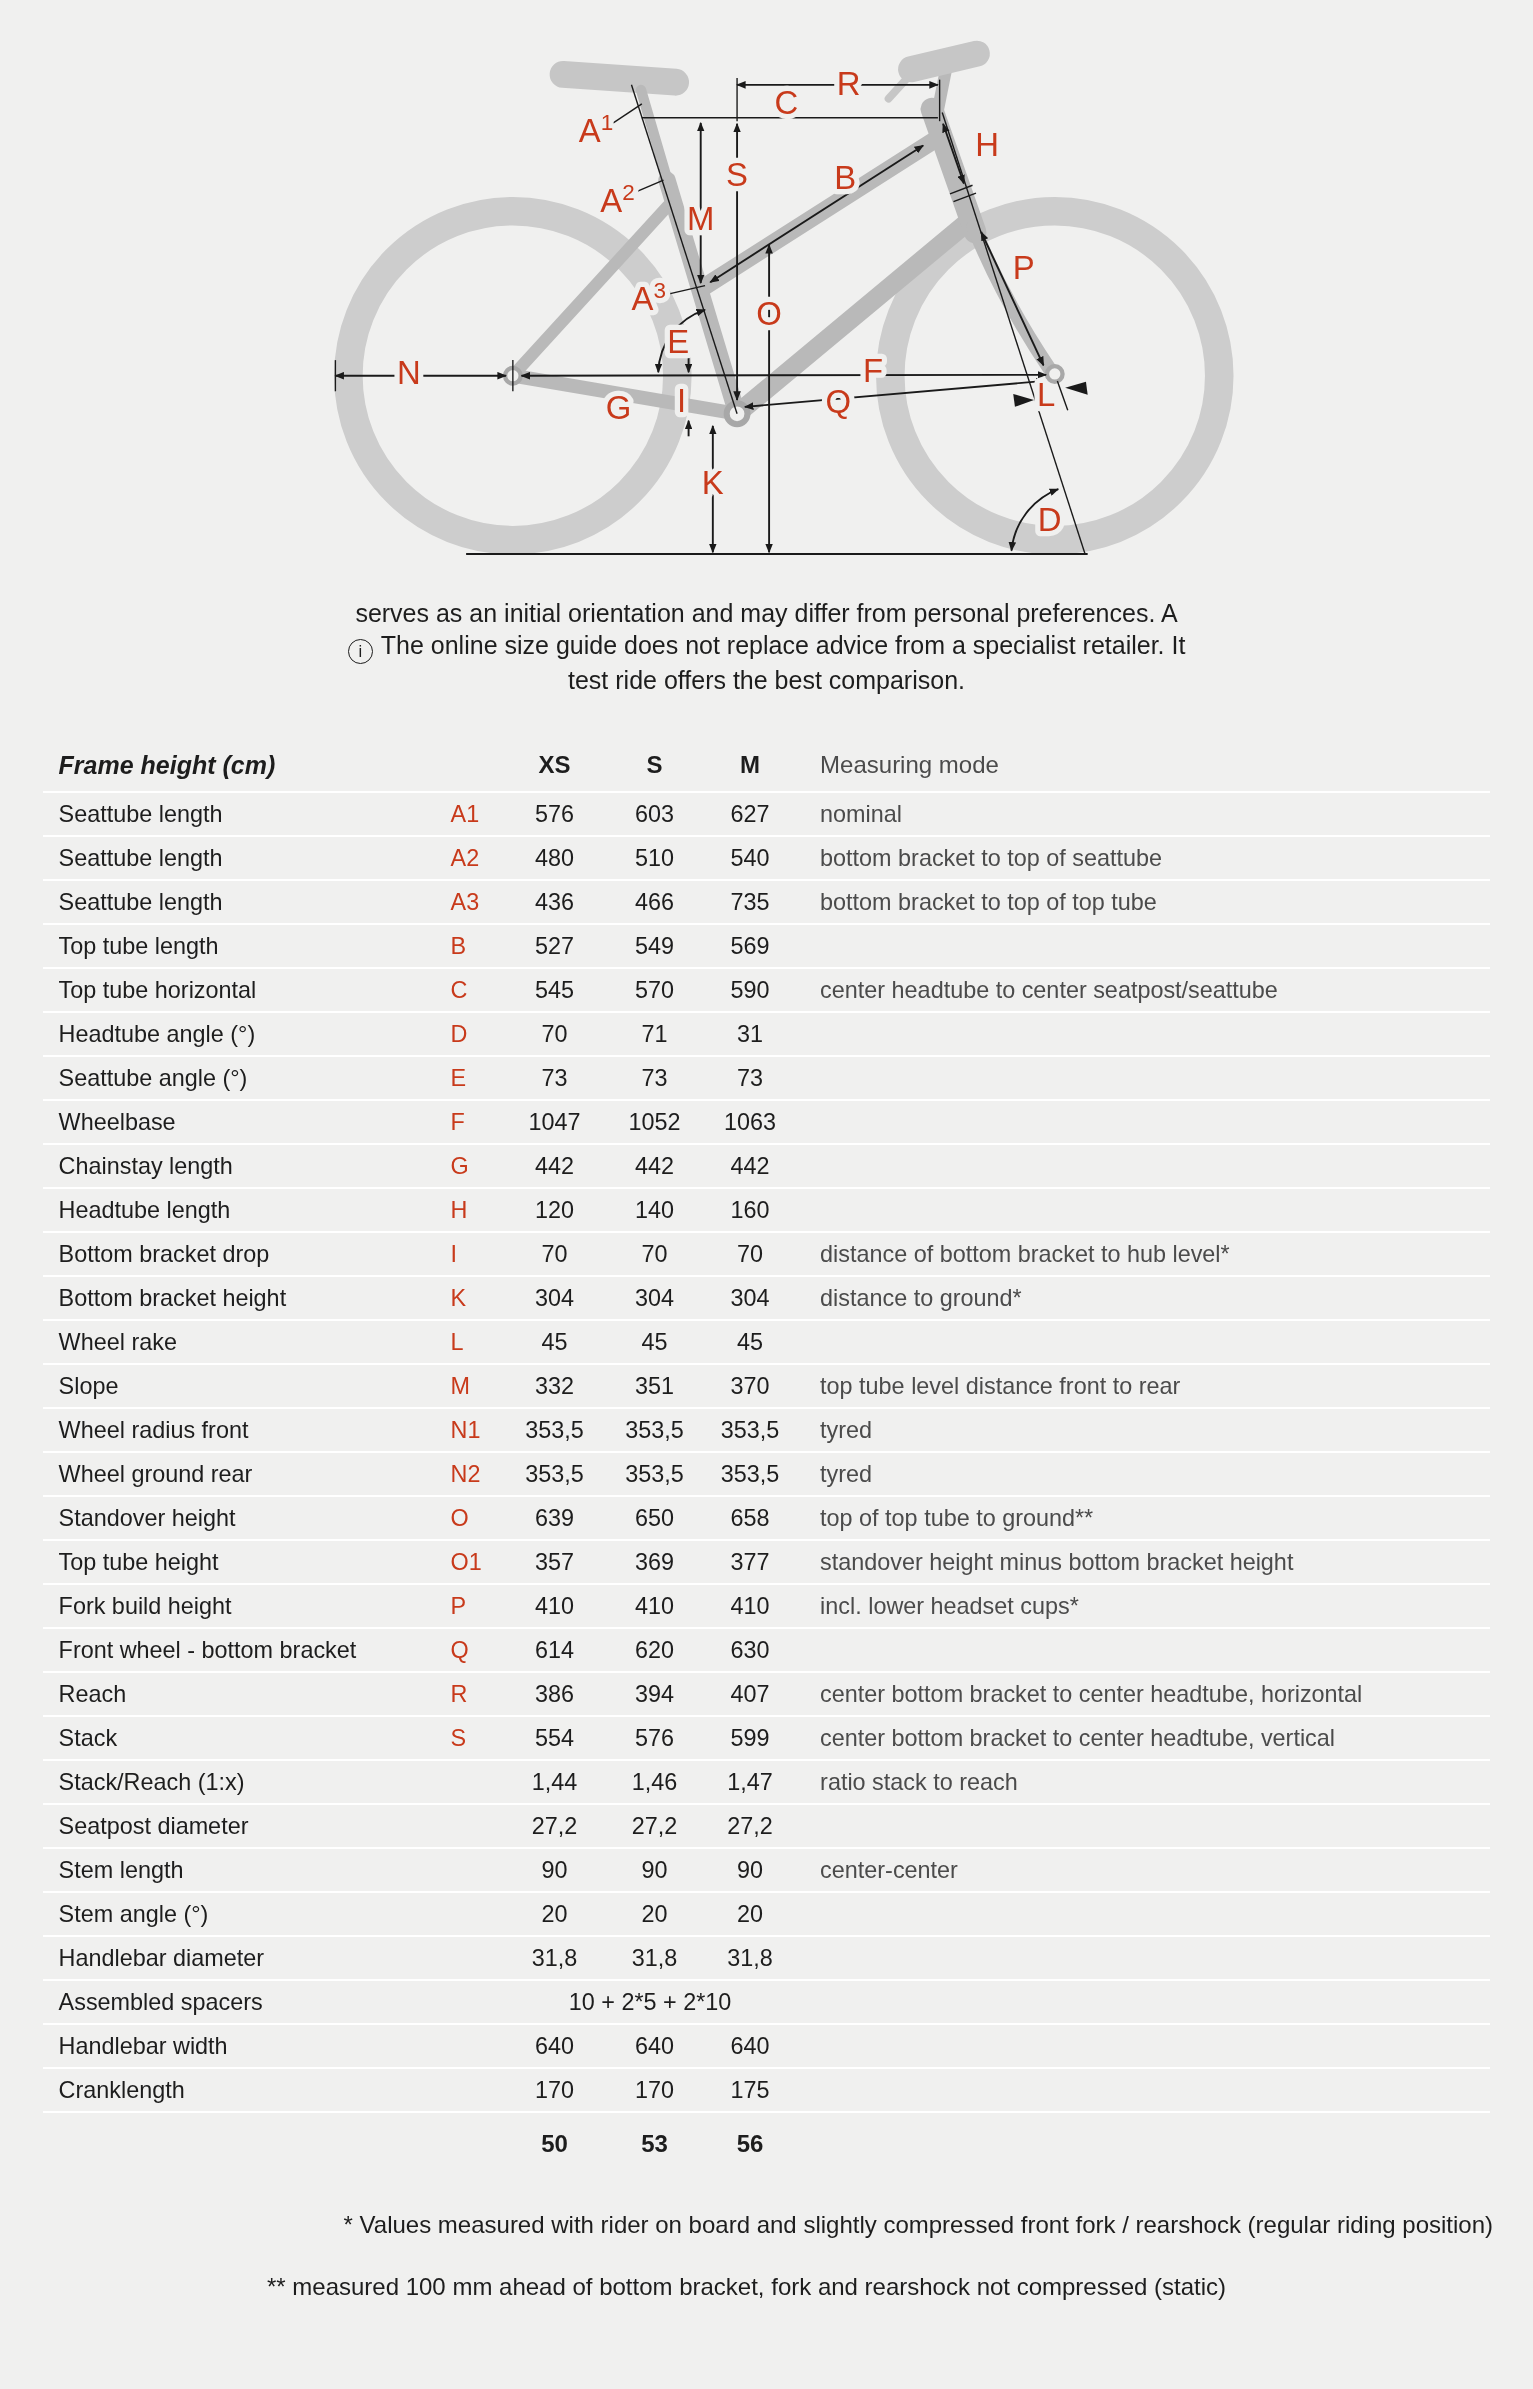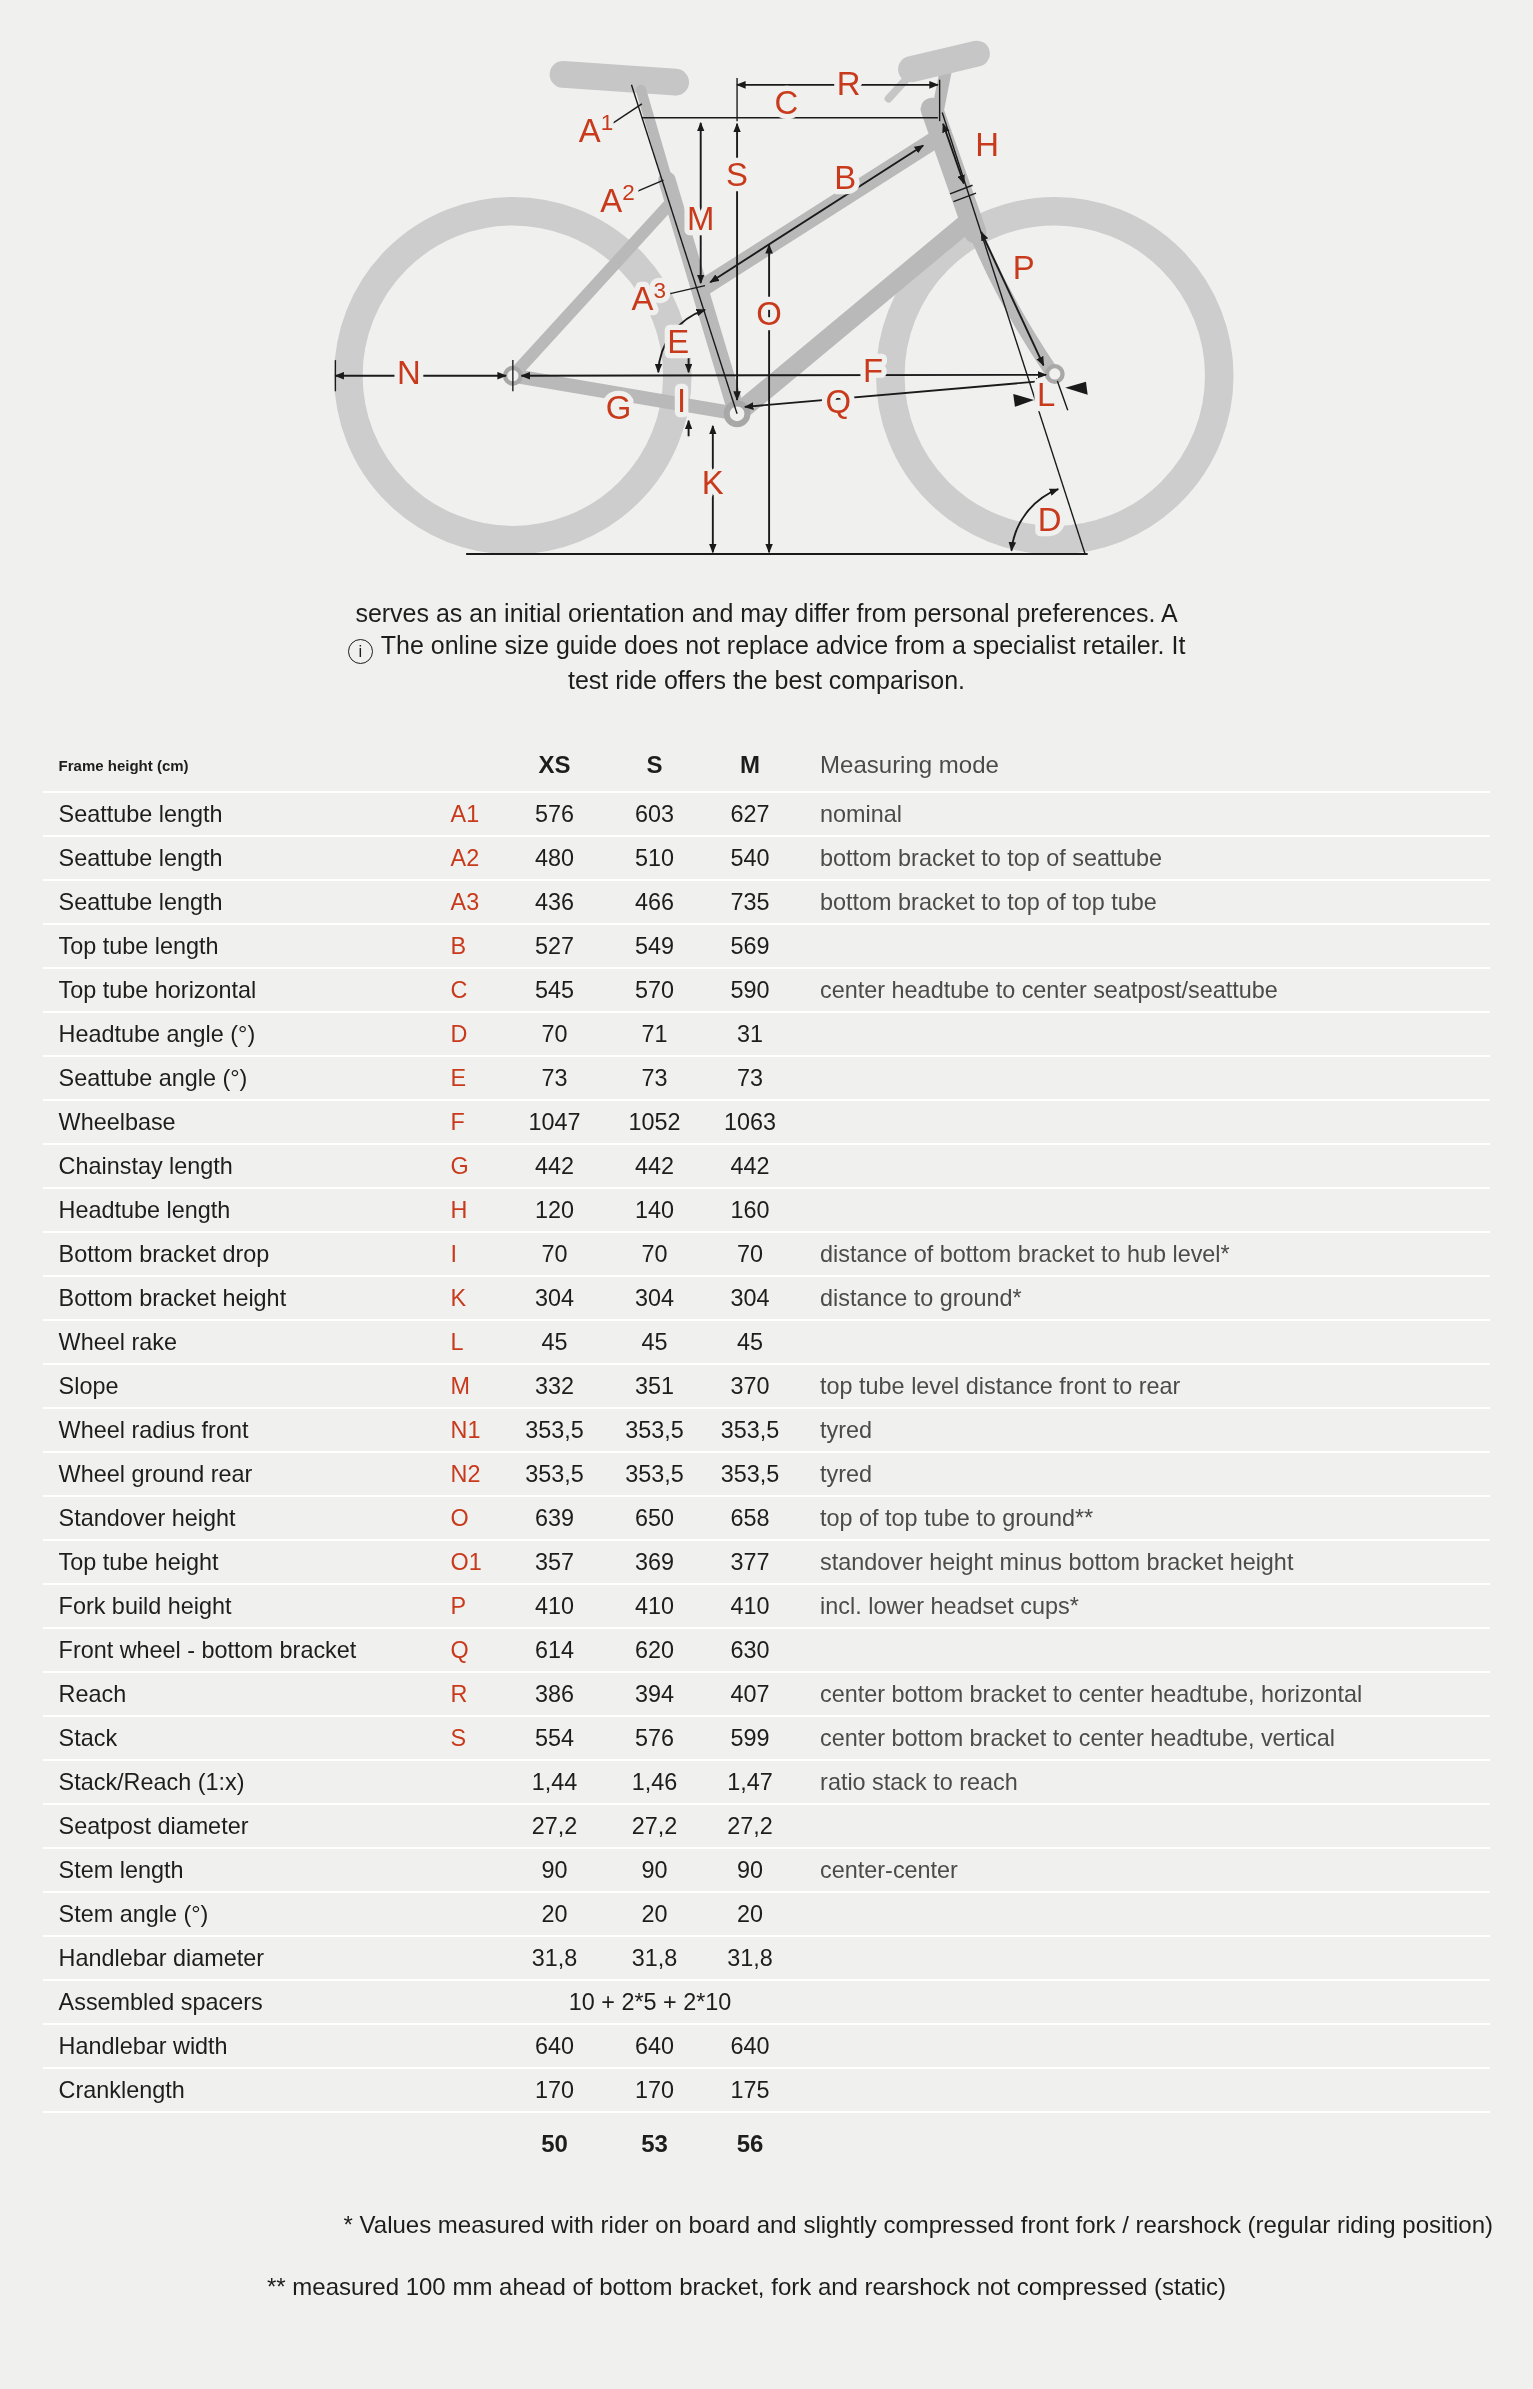--- a/index.html
+++ b/index.html
@@ -45,21 +45,21 @@
     padding-left:15.6px;font-size:23.4px;
   }
   .trow.header{border-top:none;height:52px;}
   .c-label{width:392px;}
   .c-letter{width:52px;}
   .c-xs{width:104px;text-align:center;}
   .c-s{width:96px;text-align:center;}
   .c-m{width:95px;text-align:center;}
   .c-mode{flex:1;padding-left:22.5px;color:#4b4b4b;}
   .c-span{width:295px;text-align:center;}
-  .header .c-label{font-weight:bold;font-size:15px;}
+  .header .c-label{font-weight:bold;font-size:25px;font-style:italic;}
   .header .c-xs,.header .c-s,.header .c-m{font-weight:bold;font-size:24px;}
   .header .c-mode{font-weight:normal;font-size:24px;}
   .letter-red{color:#c83a1b;}
   .trow.boldrow{height:62px;font-weight:bold;font-size:24px;}
   
   .footnotes{margin:36px 40px 0 0;text-align:right;font-size:24px;color:#1d1d1d;}
   .footnotes .fn2{margin-top:34px;text-align:center;}
 </style>
 </head>
 <body>

